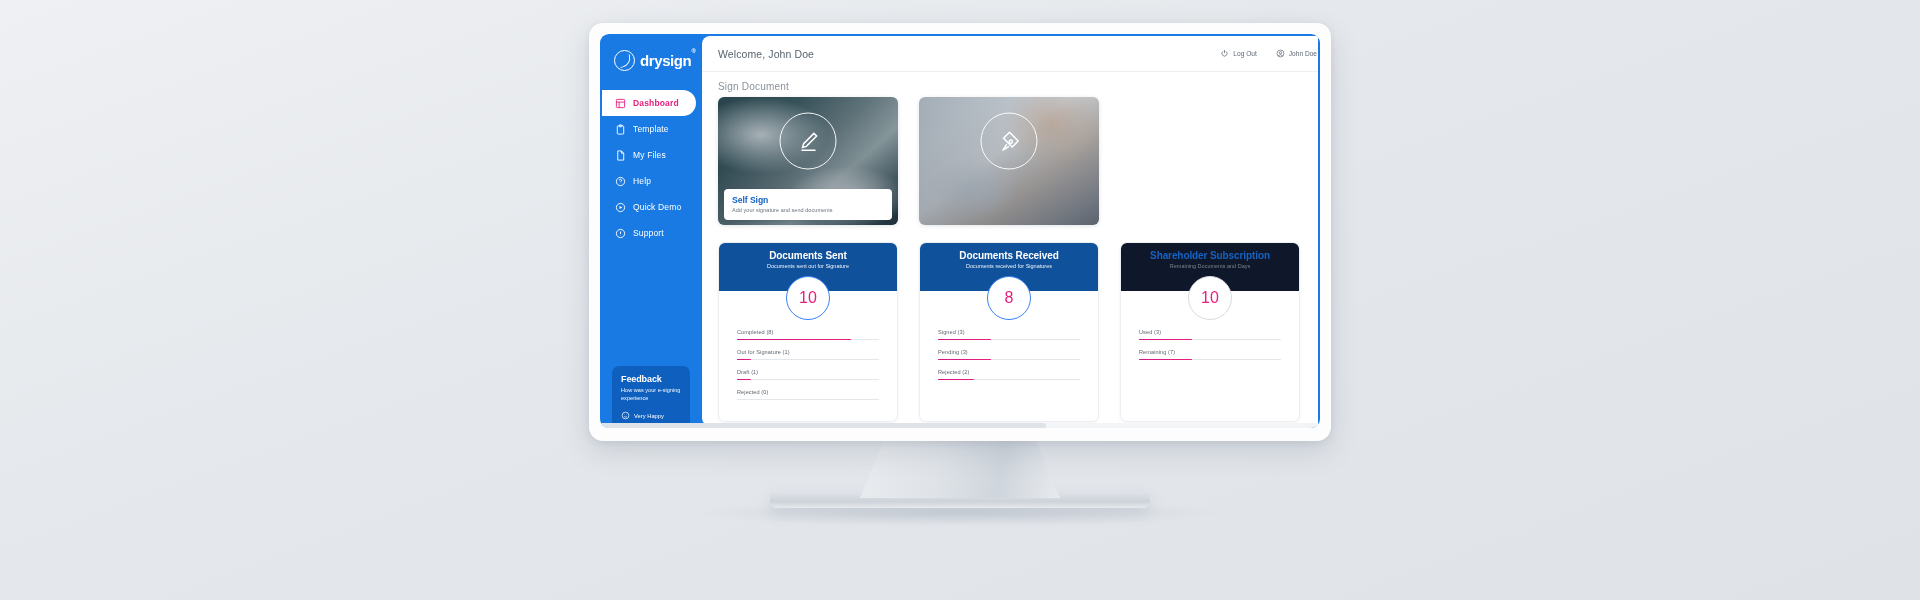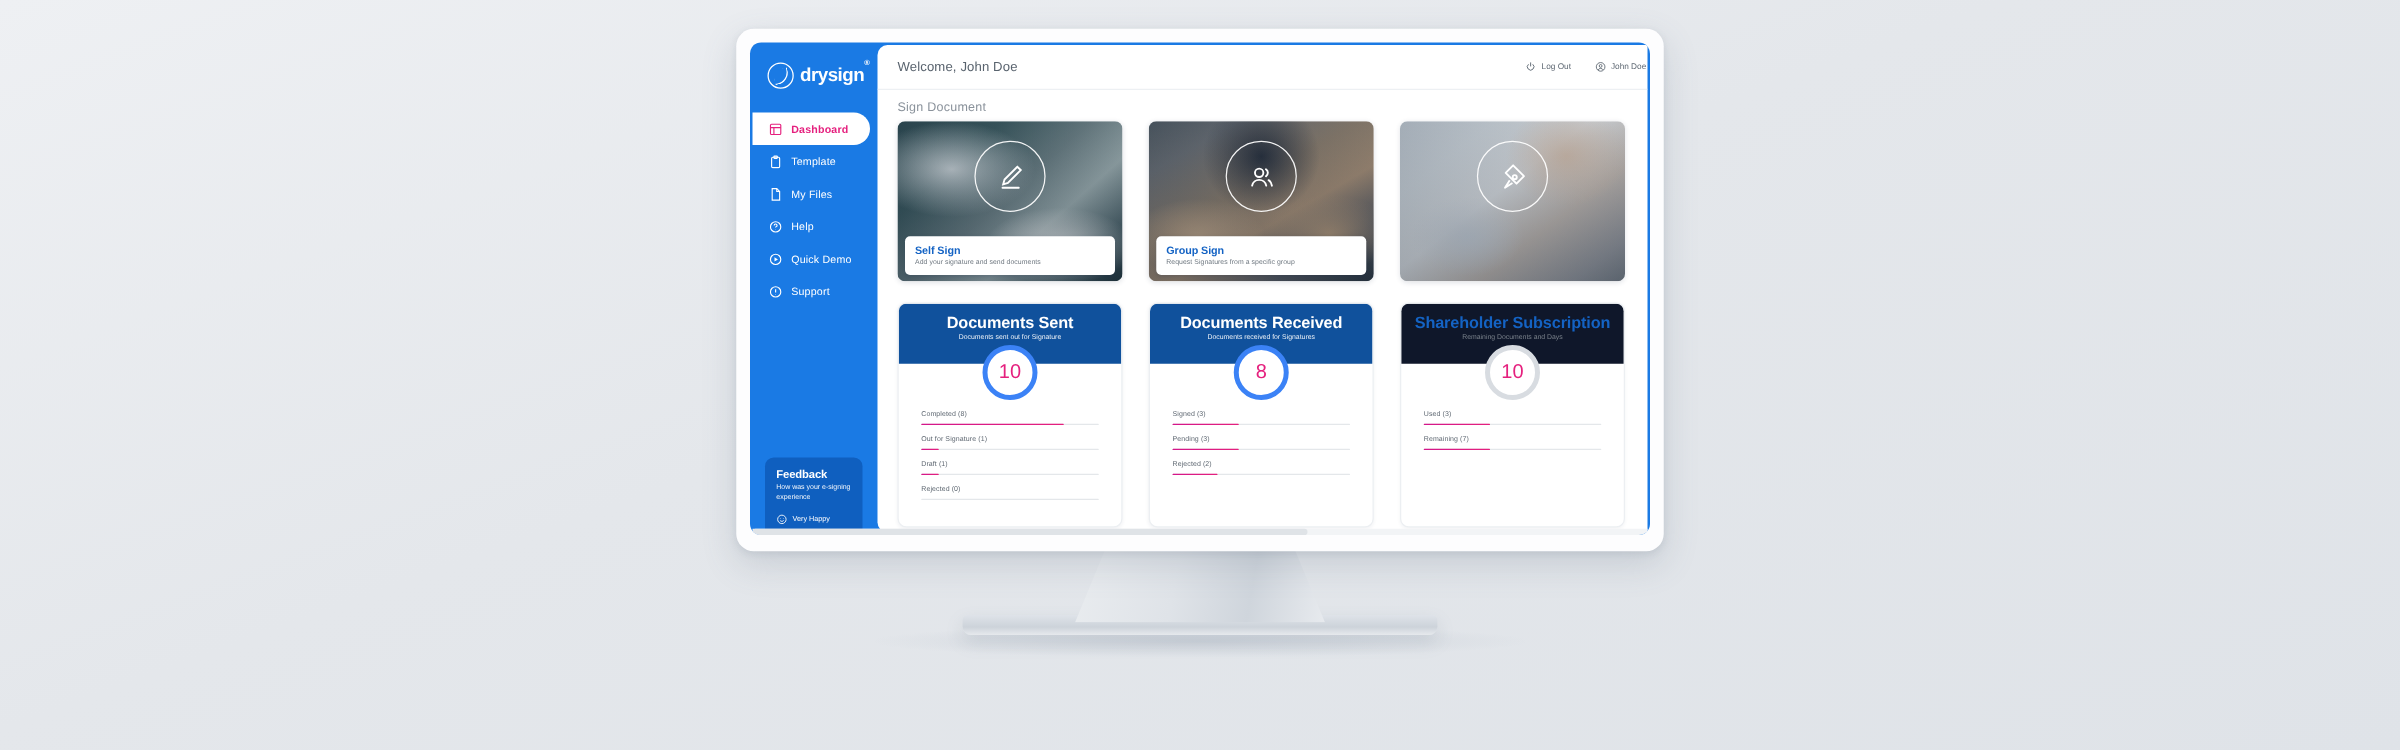--- a/index.html
+++ b/index.html
@@ -267,35 +267,35 @@
   }
   .stat-head {
     background: #10519c;
     height: 48px;
     padding-top: 7px;
     text-align: center;
     color: #fff;
   }
   .stat-card.plain .stat-head { background: #0f172a; }
   .stat-title {
-    font-size: 13px; font-weight: 700; letter-spacing: -.1px;
+    font-size: 10px; font-weight: 700; letter-spacing: -.1px;
   }
   .stat-card.plain .stat-title { color: #1463c4; }
   .stat-sub {
     font-size: 5.5px; margin-top: 2px; opacity: .93;
   }
   .stat-card.plain .stat-sub { color: #7b838c; opacity: 1; }
   .stat-circle {
     position: absolute;
     left: 50%; top: 33px;
     transform: translateX(-50%);
     width: 44px; height: 44px;
     background: #fff;
     border-radius: 50%;
-    border: 4px solid #3b82f6;
+    border: 1px solid #3b82f6;
     display: flex; align-items: center; justify-content: center;
     font-size: 16px; color: #e5207e; font-weight: 400;
   }
   .stat-card.plain .stat-circle { border-color: #d8dce1; }
   .bars {
     position: absolute;
     left: 18px; right: 18px; top: 86px;
   }
   .bar-row { margin-bottom: 9px; }
   .bar-label {
@@ -469,38 +469,20 @@
                     <line x1="6" y1="20" x2="18" y2="20"></line>
                 </svg>
               </span>
             </div>
             <div class="label-box">
               <div class="label-title">Self Sign</div>
               <div class="label-sub">Add your signature and send documents</div>
             </div>
           </div>
 
-          <div class="sign-card c2">
-            <div class="photo"></div>
-            <div class="tint"></div>
-            <div class="ring">
-              <span>
-                <svg viewBox="0 0 24 24" fill="none" stroke="#ffffff" stroke-width="1.4" stroke-linecap="round">
-                  <circle cx="10" cy="9" r="3.1"></circle>
-                    <path d="M4.8 18.5a5.3 5.3 0 0 1 10.4 0"></path>
-                    <path d="M15 6.4a3.1 3.1 0 0 1 0 5.2"></path>
-                    <path d="M17 14.4a5.3 5.3 0 0 1 2.4 4.1"></path>
-                </svg>
-              </span>
-            </div>
-            <div class="label-box">
-              <div class="label-title">Group Sign</div>
-              <div class="label-sub">Request Signatures from a specific group</div>
-            </div>
-          </div>
 
           <div class="sign-card c3">
             <div class="photo"></div>
             <div class="tint"></div>
             <div class="ring">
               <span>
                 <svg viewBox="0 0 24 24" fill="none" stroke="#ffffff" stroke-width="1.4" stroke-linejoin="round">
                   <path d="M12 3.5l8 8-5.5 5.5-8-8z"></path>
                     <path d="M9.5 14.5L6 20l5.5-3.5"></path>
                     <circle cx="13.2" cy="12.2" r="1.5"></circle>

